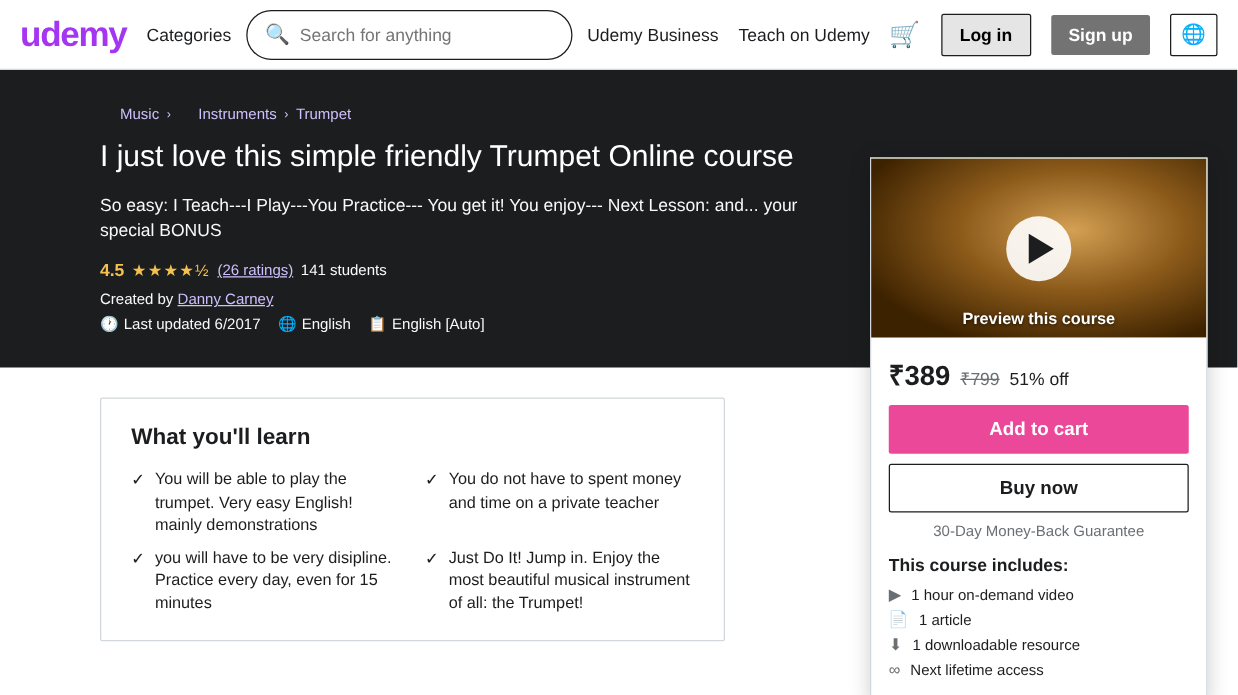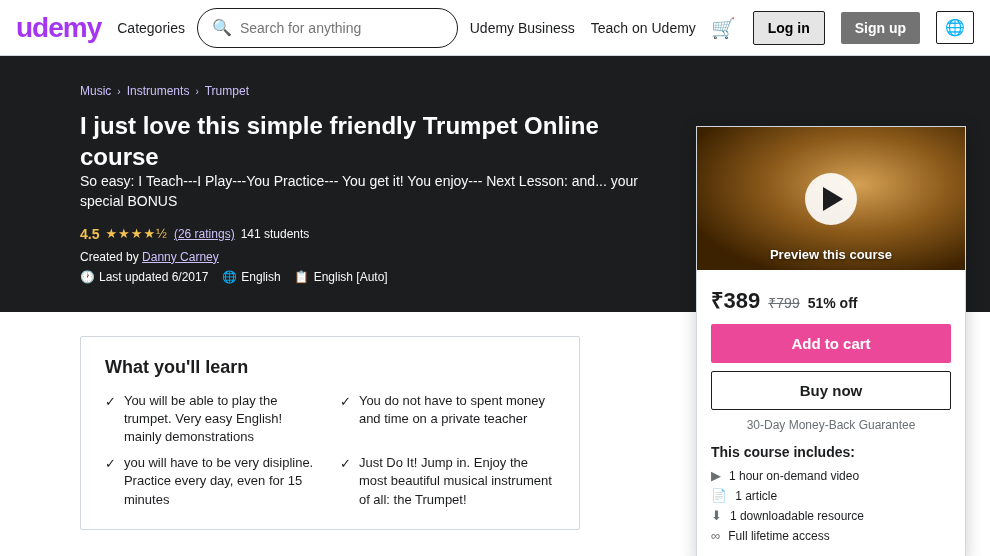--- a/index.html
+++ b/index.html
@@ -103,26 +103,26 @@
     .hero-content { max-width: 560px; }
     .breadcrumb {
       display: flex;
       align-items: center;
       gap: 6px;
       font-size: 12px;
       color: #cec0fc;
       margin-bottom: 12px;
     }
     .breadcrumb-sep { color: #cec0fc; font-size: 10px; }
-    .breadcrumb a { color: #cec0fc; text-decoration: none; }
+    .breadcrumb a { color: #cec0fc; text-decoration: none; margin-left: 16px; }
     .hero-title {
       font-size: 24px;
-      font-weight: 700;
+      font-weight: 400;
       line-height: 1.3;
-      margin-bottom: 0;
+      margin-bottom: 14px;
       color: #fff;
     }
     .hero-subtitle {
       font-size: 14px;
       color: #f7f9fa;
       margin-bottom: 14px;
       line-height: 1.4;
     }
     .rating-row {
       display: flex;
@@ -194,21 +194,21 @@
       color: #fff;
       font-size: 13px;
       font-weight: 600;
       z-index: 2;
       text-shadow: 0 1px 3px rgba(0,0,0,0.7);
     }
     .card-body { padding: 14px; }
     .price-row { display: flex; align-items: baseline; gap: 8px; margin-bottom: 10px; }
     .price-current { font-size: 22px; font-weight: 700; color: #1c1d1f; }
     .price-original { font-size: 14px; color: #6a6f73; text-decoration: line-through; }
-    .price-discount { font-size: 14px; font-weight: 700; color: #1c1d1f; }
+    .price-discount { font-size: 14px; font-weight: 400; color: #1c1d1f; }
     .btn-add-cart {
       width: 100%;
       background: #ec4899;
       color: #fff;
       border: none;
       padding: 11px;
       font-size: 15px;
       font-weight: 700;
       cursor: pointer;
       border-radius: 2px;
@@ -352,21 +352,21 @@
         <li class="includes-list-item">
           <span class="includes-icon">📄</span>
           <span>1 article</span>
         </li>
         <li class="includes-list-item">
           <span class="includes-icon">⬇</span>
           <span>1 downloadable resource</span>
         </li>
         <li class="includes-list-item">
           <span class="includes-icon">∞</span>
-          <span>Full lifetime access</span>
+          <span>Next lifetime access</span>
         </li>
 
       </ul>
     </div>
 
   </div>
 </section>
 
 <div class="main-content">
 

